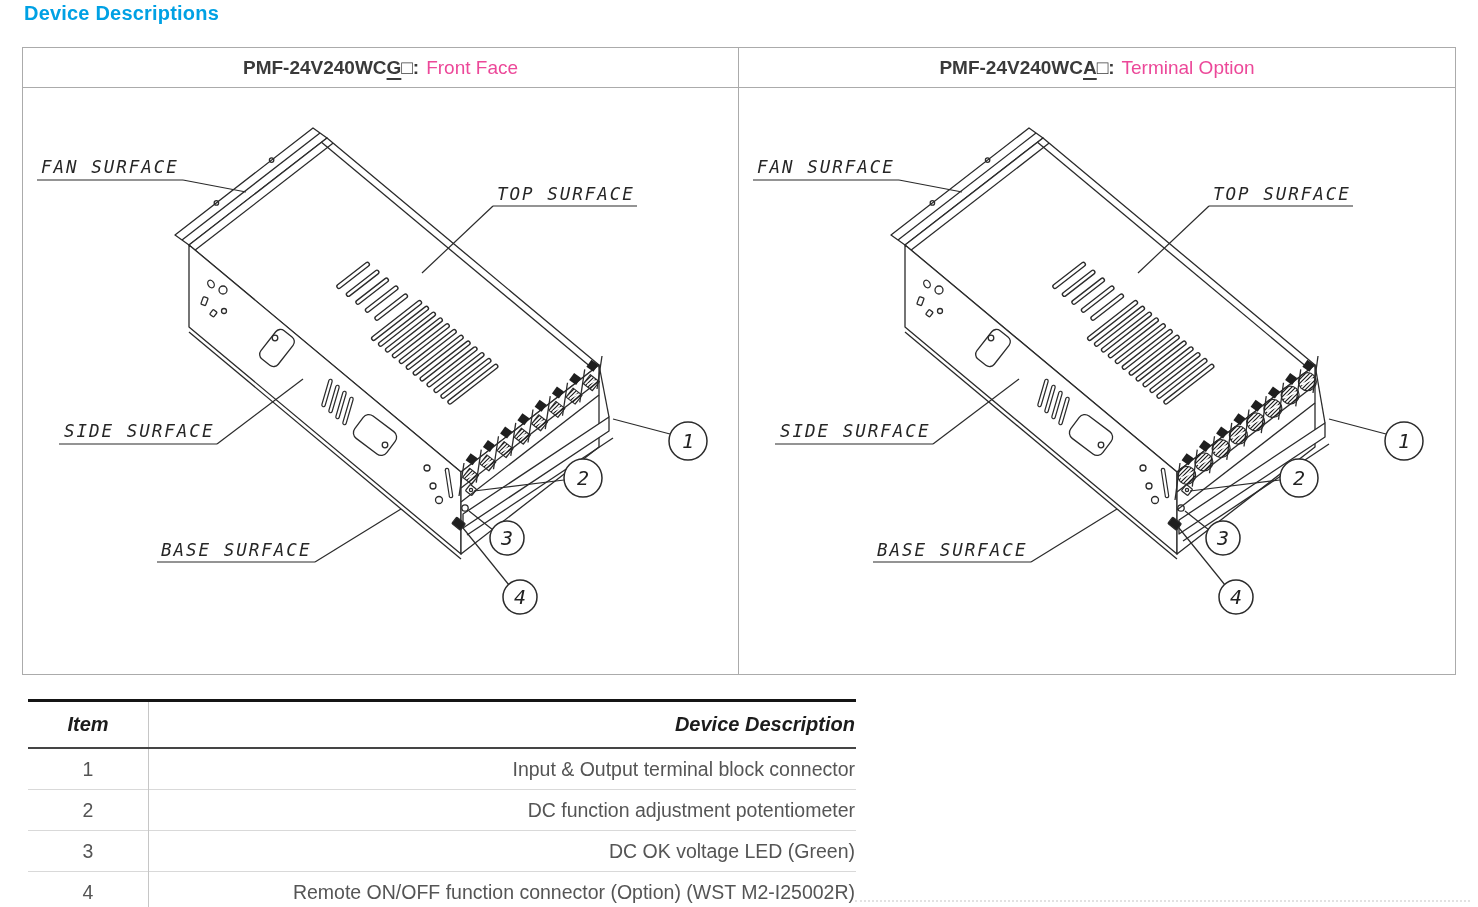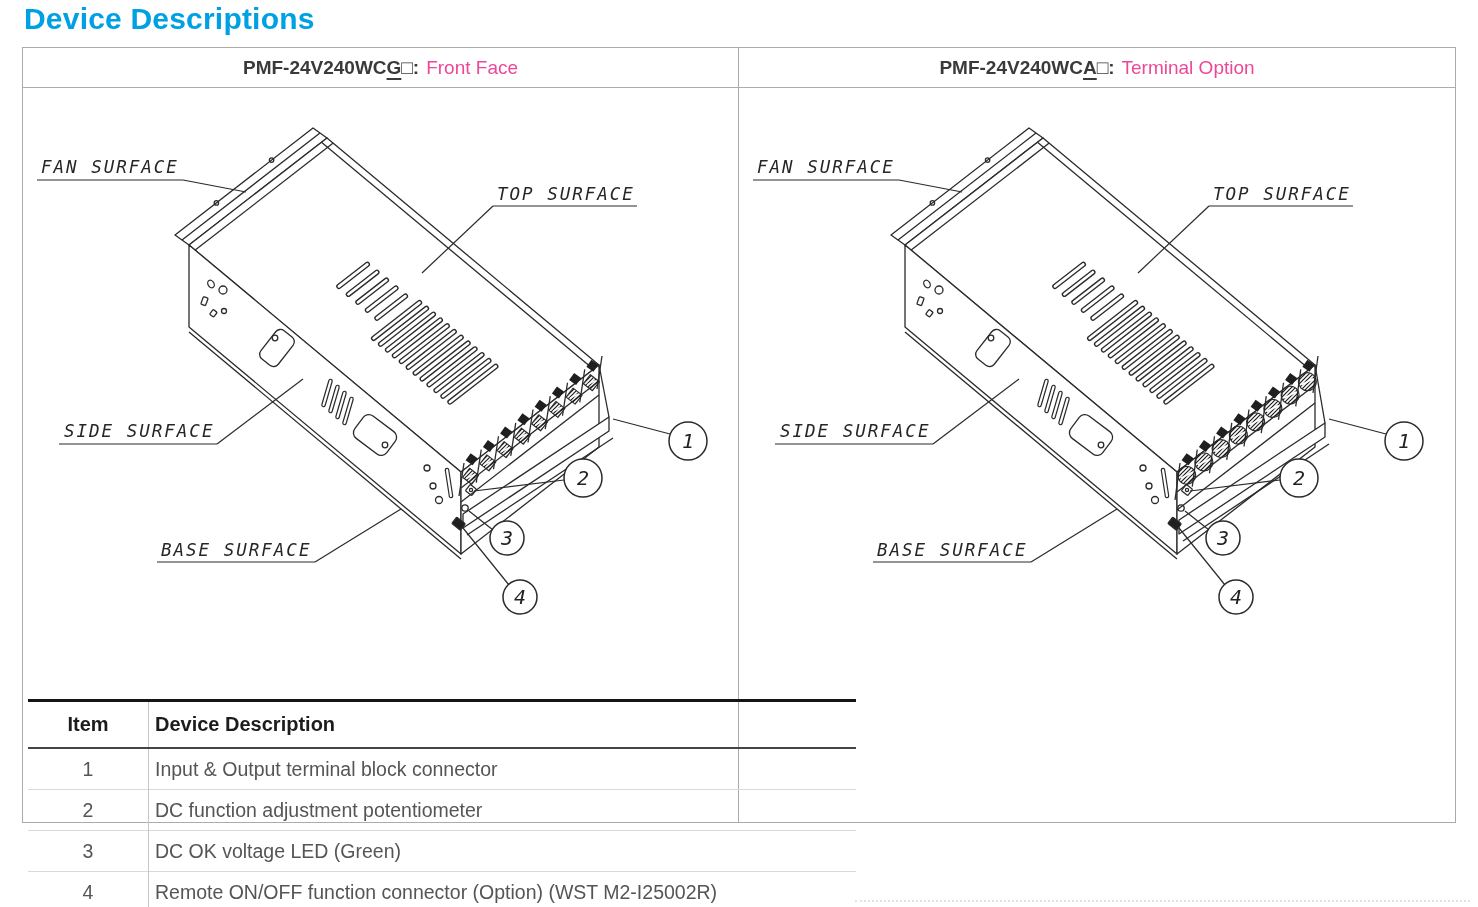--- a/index.html
+++ b/index.html
@@ -2,24 +2,24 @@
 <html><head>
 <meta charset="utf-8">
 <style>
   html,body{margin:0;padding:0;background:#ffffff;}
   body{
     position:relative;width:1478px;height:907px;overflow:hidden;
     font-family:"Liberation Sans",sans-serif;
   }
   .page-title{
     position:absolute;left:24px;top:2px;margin:0;
-    font-size:30px;font-weight:bold;letter-spacing:.2px;
+    font-size:20px;font-weight:bold;letter-spacing:.2px;
   }
   .fig-table{
-    position:absolute;left:22px;top:47px;width:1434px;height:776px;
+    position:absolute;left:22px;top:47px;width:1434px;height:628px;
     box-sizing:border-box;border:1px solid #ababab;
     display:grid;grid-template-columns:1fr 1fr;grid-template-rows:40px 1fr;
     background:#fff;
   }
   .fig-header{
     box-sizing:border-box;border-bottom:1px solid #ababab;
     display:flex;align-items:center;justify-content:center;
     font-size:19px;color:#3f3f3f;white-space:pre;
   }
   .fig-header.first,.fig-cell.first{border-right:1px solid #ababab;}
@@ -37,30 +37,30 @@
     font-family:"DejaVu Sans Mono",monospace;
     font-size:20px;fill:#222;letter-spacing:0;text-anchor:middle;
   }
 
   .item-table{
     position:absolute;left:28px;top:699px;width:828px;
     border-collapse:collapse;table-layout:fixed;
   }
   .item-table th{
     border-top:3px solid #151515;border-bottom:2px solid #454545;
-    font-size:20px;color:#1c1c1c;height:43px;font-weight:bold;
+    font-size:20px;color:#1c1c1c;height:43px;font-weight:bold;font-style:italic;
   }
   .item-table td{
     font-size:19.5px;color:#555;height:38px;font-weight:normal;
   }
   .item-table th:first-child,.item-table td:first-child{
     width:118px;text-align:center;
   }
   .item-table th+th,.item-table td+td{
-    border-left:1px solid #c6c6c6;padding-left:6px;text-align:left;
+    border-left:1px solid #c6c6c6;padding-left:6px;text-align:right;
   }
   .item-table tbody tr+tr td{border-top:1px solid #d9d9d9;}
 
   .faint-dashes{
     position:absolute;left:855px;top:900px;width:615px;height:0;
     border-top:2px dotted #e2e2e2;
   }
 </style>
 </head>
 <body>

